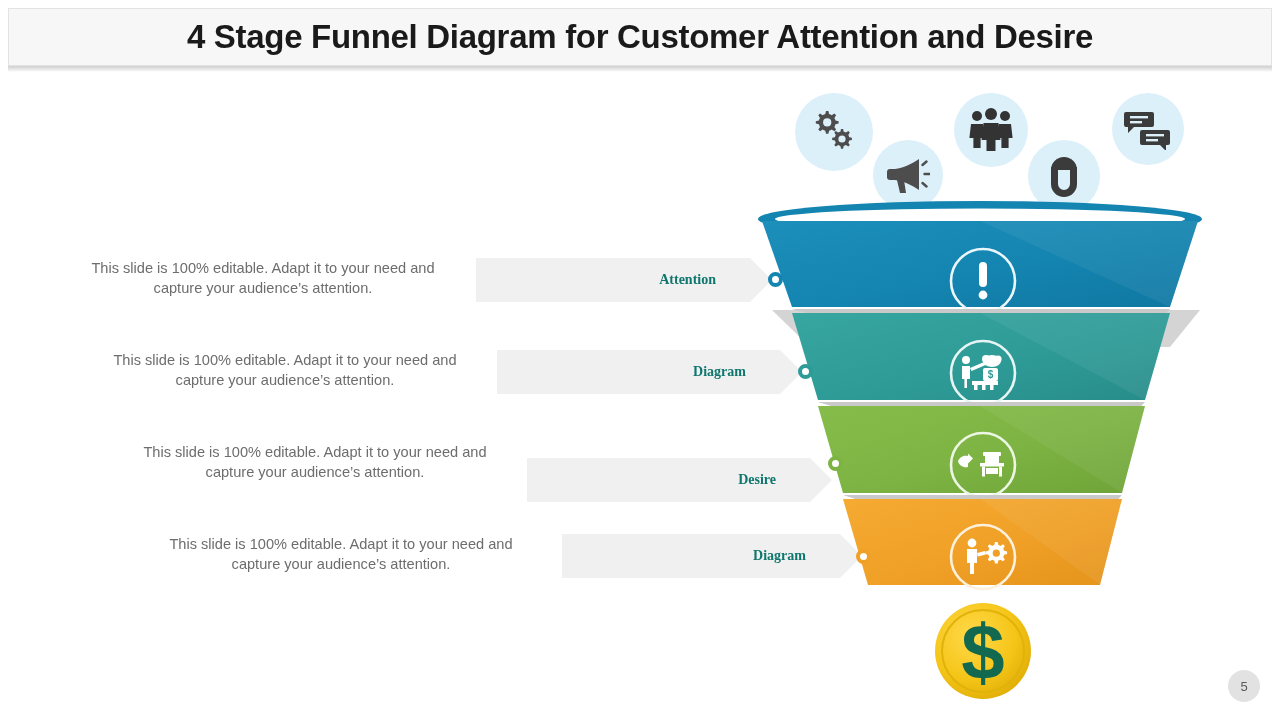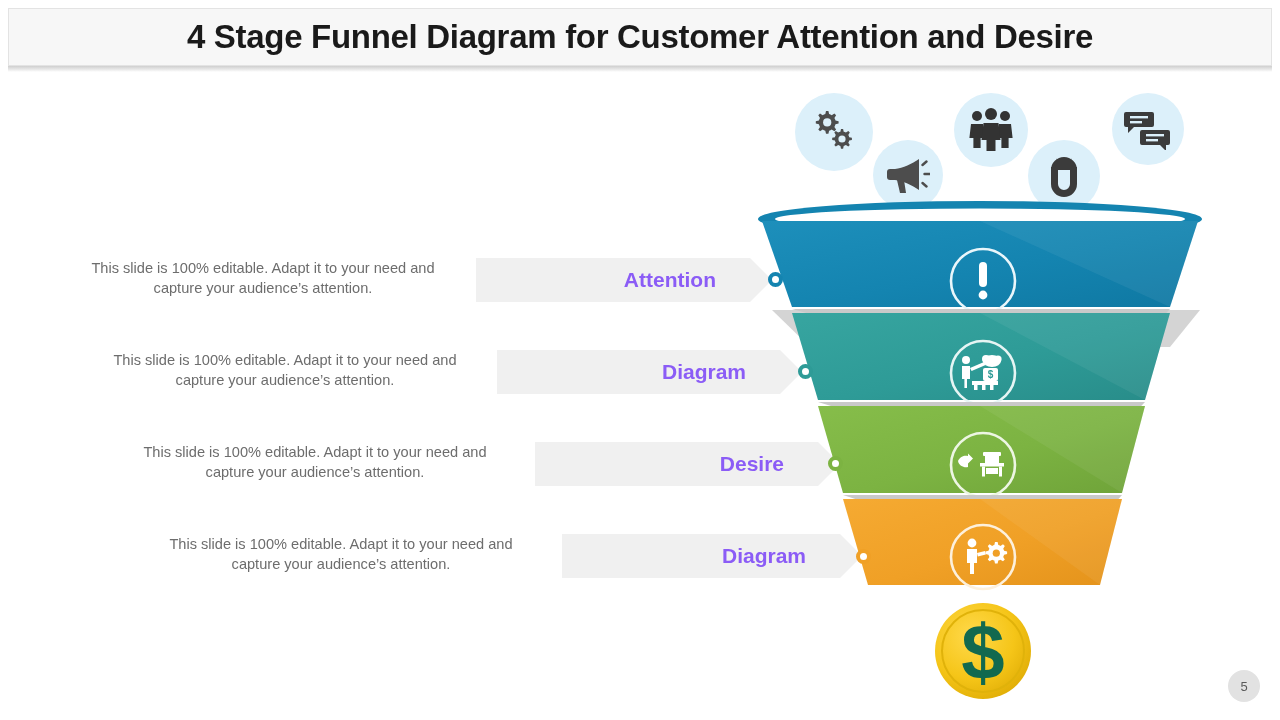--- a/index.html
+++ b/index.html
@@ -66,27 +66,28 @@
     background: #f0f0f0;
     display: flex;
     align-items: center;
     justify-content: flex-end;
     box-sizing: border-box;
     padding-right: 56px;
     clip-path: polygon(0 0, calc(100% - 22px) 0, 100% 50%, calc(100% - 22px) 100%, 0 100%);
     filter: drop-shadow(0 1px 1px rgba(0,0,0,0.12));
   }
   .label-plate span {
-    font-size: 21px;
+    font-size: 14px;
     font-weight: bold;
-    color: #8b5cf6;
+    color: #0f766e;
+    font-family: Liberation Serif, serif;
   }
   #plate-0 { left: 476px; top: 258px; width: 296px; }
   #plate-1 { left: 497px; top: 350px; width: 305px; }
-  #plate-2 { left: 527px; top: 442px; width: 305px; margin-left: 8px; }
+  #plate-2 { left: 527px; top: 458px; width: 305px; }
   #plate-3 { left: 562px; top: 534px; width: 300px; }
 
   
   .connector-dot {
     position: absolute;
     width: 15px;
     height: 15px;
     border-radius: 50%;
     background: #ffffff;
     box-sizing: border-box;

